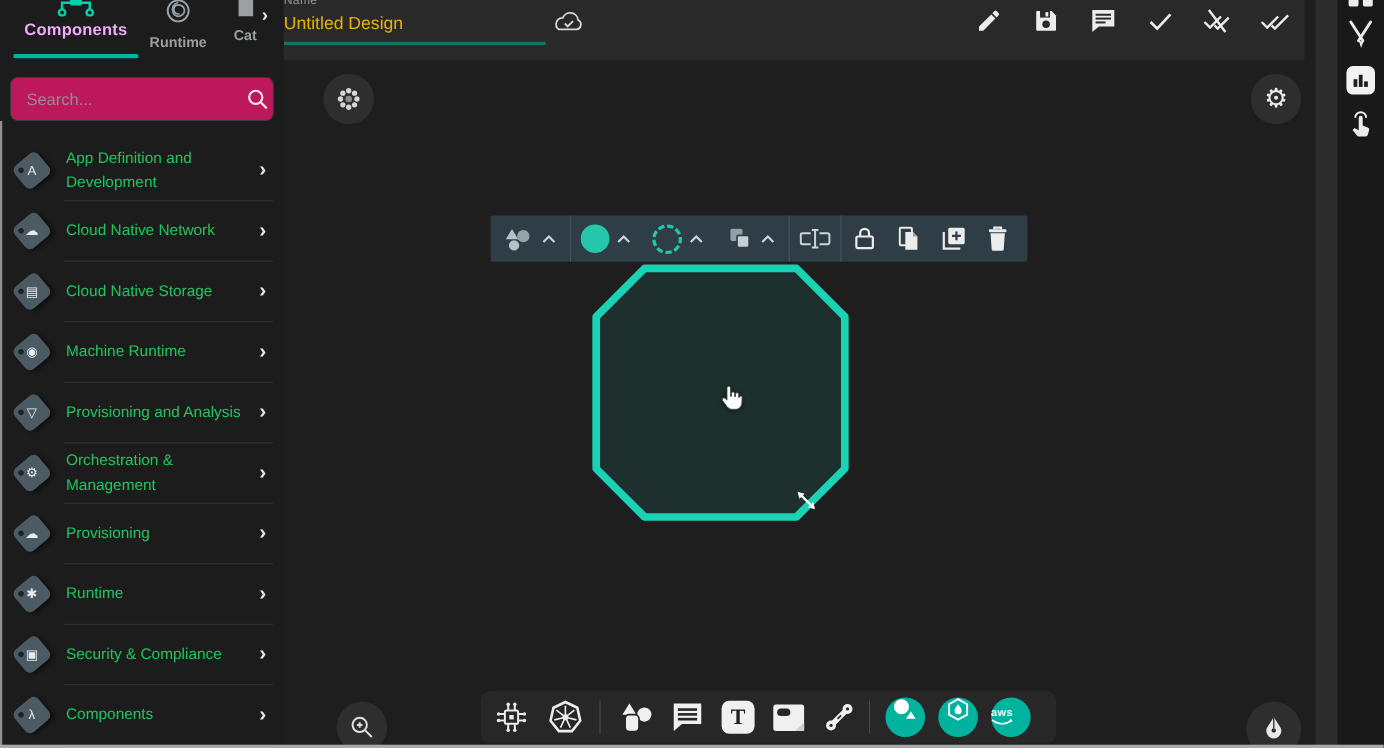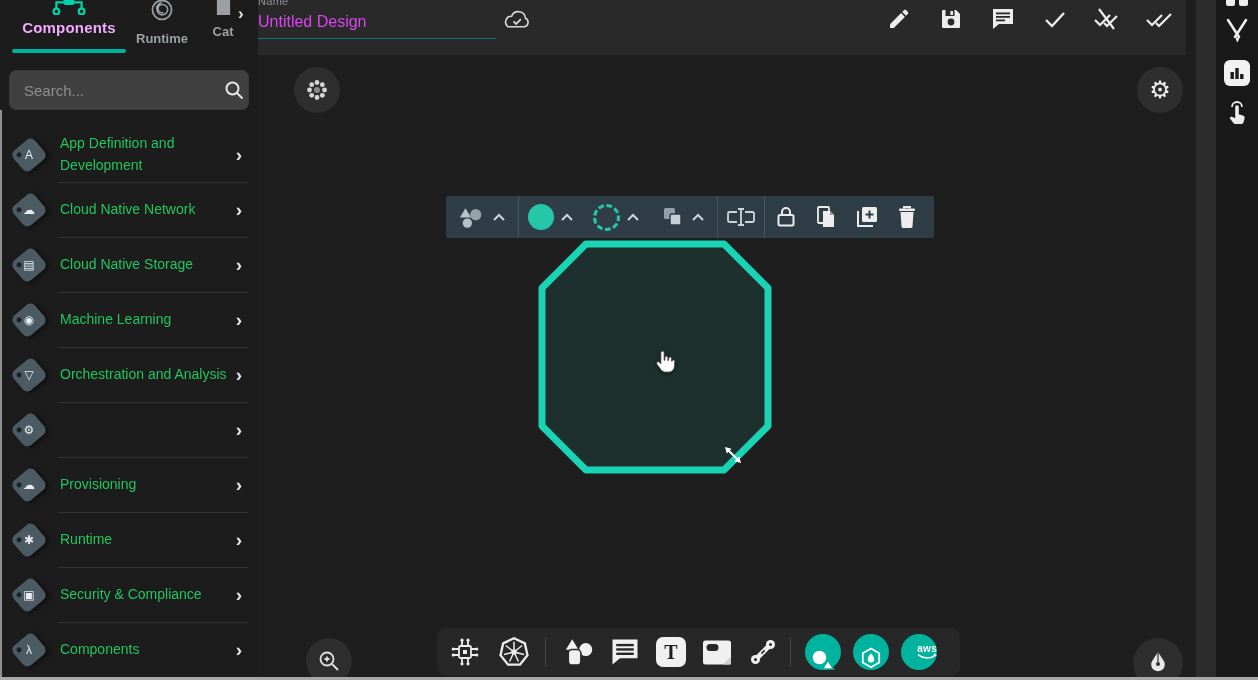--- a/index.html
+++ b/index.html
@@ -18,21 +18,21 @@
   .tab-comp{left:8px;width:122px}
   .tab-comp .ticon{position:relative;top:-3px;display:flex;justify-content:center;color:var(--tab-icon)}
   .tab-label-active{margin-top:1px;color:#f0abfc;font-size:15px;font-weight:700;letter-spacing:.2px}
   .tab-underline{position:absolute;left:4px;right:4px;top:49px;height:4px;border-radius:2px;background:var(--accent)}
   .tab-designs{left:132px;width:60px}
   .tab-cat{left:205px;width:36px}
   .tab .gicon{position:relative;top:-4px;display:flex;justify-content:center}
   .tab-label{margin-top:5px;color:#9aa0a3;font-size:13px;font-weight:700}
   .tab-overflow{position:absolute;left:238px;top:4px;color:#e8e8e8;font-size:17px;font-weight:700}
 
-  .searchbox{position:relative;margin:12px 9px 0;height:38px;background:#404040;
+  .searchbox{position:relative;margin:12px 9px 0;height:38px;background:#be185d;
              border:1px solid #3a3a3a;border-radius:7px;display:flex;align-items:center}
   .searchbox input{flex:1;background:transparent;border:none;outline:none;color:#e8e8e8;
                    font-size:15px;padding:0 0 0 14px;font-family:inherit}
   .searchbox input::placeholder{color:#8f8f8f}
   .searchbox .mag{margin-right:12px}
 
   .catlist{margin-top:17px}
   .cat-row{position:relative;display:flex;align-items:center;min-height:51px;padding:2px 16px 2px 8px}
   .cat-row + .cat-row::before{content:"";position:absolute;top:0;left:58px;right:10px;height:1px;background:#343434}
   .tagwrap{width:42px;height:42px;position:relative;flex:none}
@@ -41,21 +41,21 @@
   .taghole{position:absolute;left:4px;top:4px;width:5px;height:5px;border-radius:50%;background:#1b2125}
   .tagglyph{position:absolute;inset:0;display:flex;align-items:center;justify-content:center;
             transform:rotate(40deg);color:#e6ecef;font-size:12px;line-height:1}
   .cat-label{margin-left:10px;max-width:172px;color:#22c55e;font-size:14px;line-height:1.55;font-weight:500}
   .cat-chev{margin-left:auto;color:#e2e6e8;font-size:19px;font-weight:700;line-height:1}
 
   
   #topbar{position:absolute;left:248px;top:0;width:938px;height:55px;background:#292929;z-index:4}
   .name-label{position:absolute;left:10px;top:-5px;font-size:11px;color:#8e9499;letter-spacing:.3px}
   .name-input{position:absolute;left:10px;top:10px;width:238px;background:transparent;border:none;
-              border-bottom:1px solid #0f766e;color:#d946ef;font-size:16px;padding:3px 0 7px;
+              border-bottom:3px solid #0f766e;color:#eab308;font-size:16px;padding:3px 0 7px;
               outline:none;font-family:inherit}
   .cloud-ic{position:absolute;left:254px;top:8px}
   .actions{position:absolute;left:637px;top:5px;width:288px;height:28px;display:flex;
            justify-content:space-between;align-items:center}
   .act{width:28px;height:28px;display:flex;align-items:center;justify-content:center}
 
   
   #canvas{position:absolute;left:258px;top:55px;width:938px;height:625px;background:#1E1E1E;overflow:hidden}
   .round-btn{position:absolute;border-radius:50%;background:#2E2E2E;display:flex;align-items:center;justify-content:center}
   .btn-flower{left:36px;top:12px;width:46px;height:46px}
@@ -77,21 +77,21 @@
   .cursor-hand{position:absolute;left:396px;top:293px;filter:drop-shadow(0 1px 2px rgba(0,0,0,.6))}
   .resize-arrow{position:absolute;left:464px;top:389px}
 
   #dock{position:absolute;left:179px;top:573px;width:523px;height:48px;background:#272727;
         border-radius:9px;display:flex;align-items:center;padding:0 12px;box-sizing:border-box}
   .dvd{width:1px;height:30px;background:#4a4a4a;flex:none}
   .di{flex:none;display:flex;align-items:center;justify-content:center}
   .tbtn{width:30px;height:30px;background:#f0f0f0;border-radius:7px;display:flex;align-items:center;justify-content:center}
   .tbtn span{font-family:"Liberation Serif",serif;font-weight:700;font-size:20px;color:#1e1e1e}
   .teal-btn{width:36px;height:36px;border-radius:50%;background:var(--accent);display:flex;
-            align-items:flex-end;justify-content:center}
+            align-items:flex-start;justify-content:center}
   .aws-btn{flex-direction:column}
   .aws-btn .awstxt{color:#fff;font-size:10px;font-weight:700;line-height:9px;letter-spacing:.3px}
 
   
   #scroll-strip{position:absolute;left:1196px;top:0;width:20px;height:680px;background:#2C2C2C;z-index:6}
   #rail{position:absolute;left:1216px;top:0;width:42px;height:680px;background:#191919;z-index:6;
         display:flex;flex-direction:column;align-items:center}
   .rail-cut{display:flex;gap:4px;margin-top:-6px}
   .rail-cut span{width:9px;height:12px;background:#ececec;border-radius:2px}
   .rail-y{margin-top:12px}
@@ -181,42 +181,43 @@
       <span class="cat-chev">›</span>
     </div>
 
     <div class="cat-row">
       <span class="tagwrap">
         <span class="tagbody">
           <span class="taghole"></span>
           <span class="tagglyph">◉</span>
         </span>
       </span>
-      <span class="cat-label">Machine Learning</span>
+      <span class="cat-label">Machine Runtime</span>
       <span class="cat-chev">›</span>
     </div>
 
     <div class="cat-row">
       <span class="tagwrap">
         <span class="tagbody">
           <span class="taghole"></span>
           <span class="tagglyph">▽</span>
         </span>
       </span>
-      <span class="cat-label">Orchestration and Analysis</span>
+      <span class="cat-label">Provisioning and Analysis</span>
       <span class="cat-chev">›</span>
     </div>
 
     <div class="cat-row">
       <span class="tagwrap">
         <span class="tagbody">
           <span class="taghole"></span>
           <span class="tagglyph">⚙</span>
         </span>
       </span>
+      <span class="cat-label">Orchestration &amp; Management</span>
       <span class="cat-chev">›</span>
     </div>
 
     <div class="cat-row">
       <span class="tagwrap">
         <span class="tagbody">
           <span class="taghole"></span>
           <span class="tagglyph">☁</span>
         </span>
       </span>

